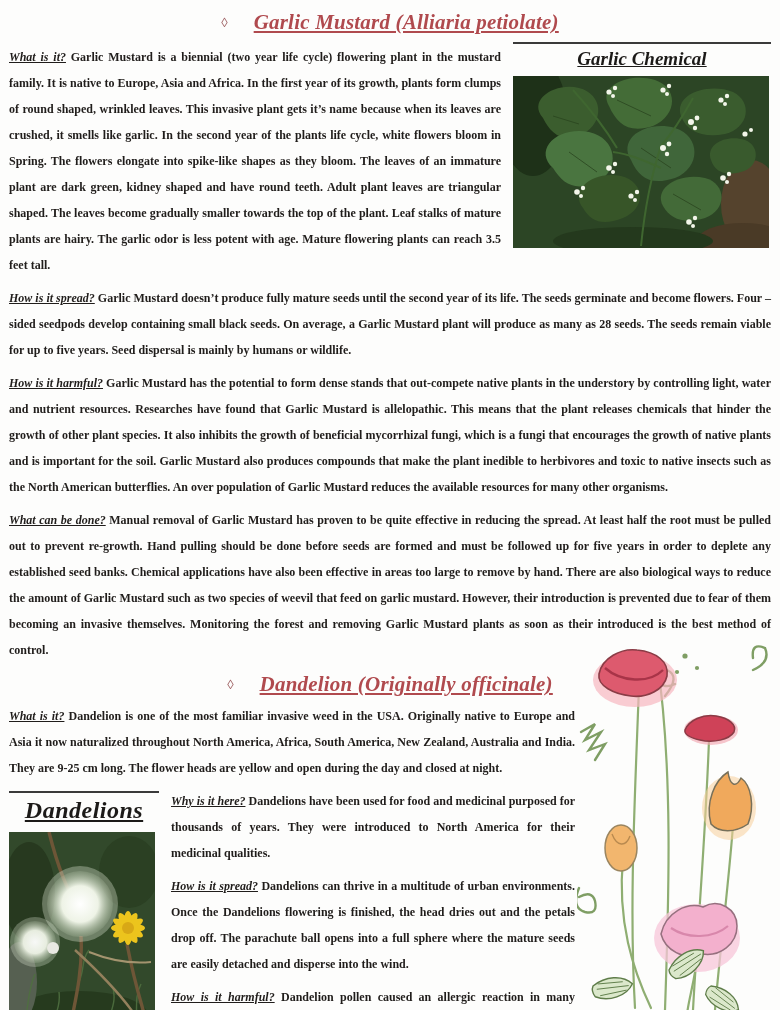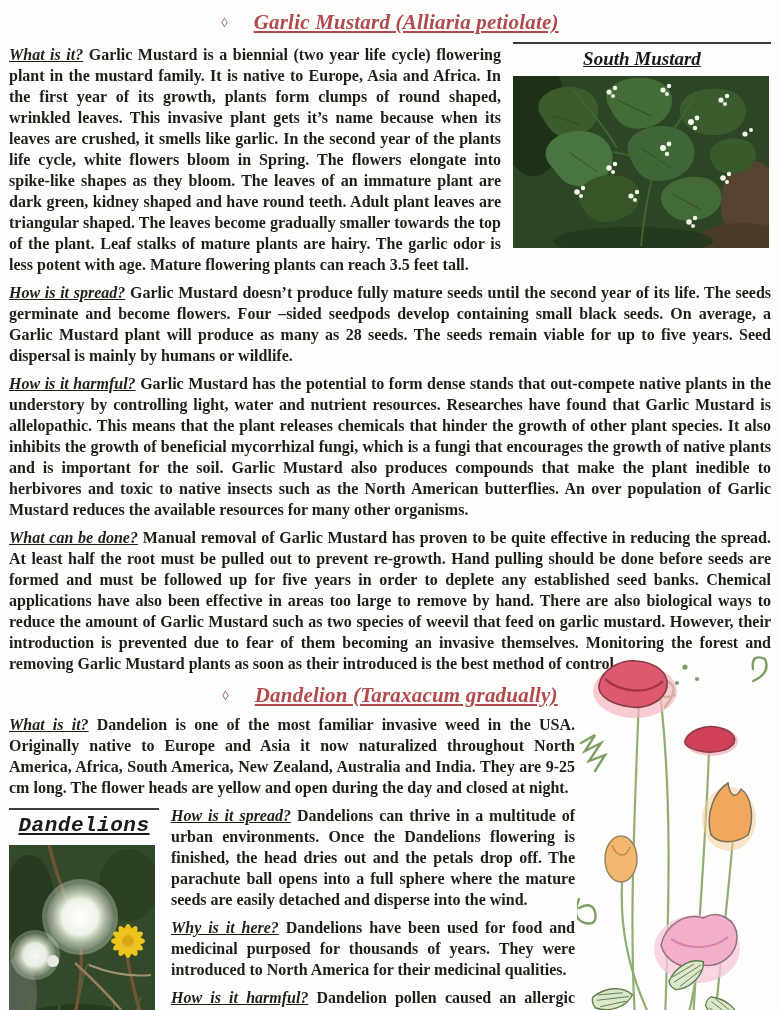--- a/index.html
+++ b/index.html
@@ -32,22 +32,22 @@
     font-size:21px;
     font-style:italic;
     font-weight:700;
     color:#b04a4e;
     text-decoration:underline;
     letter-spacing:0.2px;
   }
   
   p.para{
     margin:0 0 7px 0;
-    font-size:16px;
-    line-height:21px;
+    font-size:12px;
+    line-height:26px;
     text-align:justify;
   }
   .q{
     font-style:italic;
     text-decoration:underline;
   }
   .clear{clear:both;}
   
   .fig-garlic{
     float:right;
@@ -80,41 +80,40 @@
     float:right;
     width:196px;
     height:372px;
   }
   .fig-dandelion{
     float:left;
     width:150px;
     margin:3px 12px 0 0;
   }
   .fig-dandelion .fig-caption{
-    font-size:21px;
+    font-size:24px;
     letter-spacing:0.5px;
     margin:3px 0 8px 0;
-    font-family:Liberation Mono, monospace;
   }
   .sec2 .doc-title{margin:2px 0 3px 0;}
 </style>
 </head>
 <body>
 
 <div class="page">
 
   <header class="doc-title">
     <span class="bullet">◊</span><span class="ttl">Garlic Mustard (Alliaria petiolate)</span>
   </header>
 
   <section class="sec1">
 
     <figure class="fig-garlic">
       <div class="fig-rule"></div>
-      <figcaption class="fig-caption">South Mustard</figcaption>
+      <figcaption class="fig-caption">Garlic Chemical</figcaption>
       <svg class="photo-frame" width="256" height="172" viewBox="0 0 256 172">
         <rect width="256" height="172" fill="#2c4525"></rect>
         <ellipse cx="20" cy="40" rx="34" ry="60" fill="#1e3118"></ellipse>
         <ellipse cx="238" cy="128" rx="30" ry="44" fill="#55432d"></ellipse>
         <ellipse cx="230" cy="165" rx="46" ry="18" fill="#4a3a26"></ellipse>
         <ellipse cx="120" cy="165" rx="80" ry="14" fill="#24391d"></ellipse>
 
         <path d="M30,42 C14,24 42,6 66,12 C90,18 92,46 70,58 C50,68 38,58 30,42 Z" fill="#3b5d2e"></path>
         <path d="M96,30 C84,10 116,-4 142,4 C166,12 164,40 140,50 C116,58 104,48 96,30 Z" fill="#446c37"></path>
         <path d="M168,40 C160,18 196,6 220,16 C240,26 236,52 212,58 C190,62 174,56 168,40 Z" fill="#3a5c2e"></path>
@@ -234,21 +233,21 @@
           <path d="M0,0 C14,-7 31,-5 39,6 C31,17 12,19 0,11 C-2,7 -2,3 0,0 Z" fill="#dbe8cb" stroke="#5f7d4a" stroke-width="1.4"></path>
           <path d="M3,4 L35,7 M5,-1 L30,2 M5,11 L32,11" stroke="#5f7d4a" stroke-width="0.9"></path>
         </g>
       </defs>
       <use href="#leafshape" transform="translate(92,334) rotate(-38)"></use>
       <use href="#leafshape" transform="translate(16,350) rotate(-12)"></use>
       <use href="#leafshape" transform="translate(134,350) rotate(32) scale(0.92)"></use>
     </svg>
 
     <header class="doc-title">
-      <span class="bullet">◊</span><span class="ttl">Dandelion (Taraxacum gradually)</span>
+      <span class="bullet">◊</span><span class="ttl">Dandelion (Originally officinale)</span>
     </header>
 
     <div class="flower-spacer"></div>
 
     <p class="para"><span class="q">What is it?</span><span> Dandelion is one of the most familiar invasive weed in the USA. Originally native to Europe and Asia it now naturalized throughout North America, Africa, South America, New Zealand, Australia and India.  They are 9-25 cm long. The flower heads are yellow and open during the day and closed at night.</span></p>
 
     <figure class="fig-dandelion">
       <div class="fig-rule"></div>
       <figcaption class="fig-caption">Dandelions</figcaption>
       <svg class="photo-frame" width="146" height="206" viewBox="0 0 146 206">
@@ -294,20 +293,20 @@
             <ellipse rx="17" ry="5" transform="rotate(60)"></ellipse>
             <ellipse rx="17" ry="5" transform="rotate(90)"></ellipse>
             <ellipse rx="17" ry="5" transform="rotate(120)"></ellipse>
             <ellipse rx="17" ry="5" transform="rotate(150)"></ellipse>
           </g>
           <circle r="6" fill="#d8a816"></circle>
         </g>
       </svg>
     </figure>
 
+    <p class="para"><span class="q">Why is it here?</span><span> Dandelions have been used for food and medicinal purposed for thousands of years. They were introduced to North America for their medicinal qualities.</span></p>
+
     <p class="para"><span class="q">How is it spread?</span><span> Dandelions can thrive in a multitude of urban environments. Once the Dandelions flowering is finished, the head dries out and the petals drop off. The parachute ball opens into a full sphere where the mature seeds are easily detached and disperse into the wind.</span></p>
-
-    <p class="para"><span class="q">Why is it here?</span><span> Dandelions have been used for food and medicinal purposed for thousands of years. They were introduced to North America for their medicinal qualities.</span></p>
 
     <p class="para"><span class="q">How is it harmful?</span><span> Dandelion pollen caused an allergic reaction in many individuals. They can also cause significant economic damage  and can compete with crops nearby. They are also considered unsightly for many lawn owners.</span></p>
   </section>
 
 </div>
 
 </body></html>

